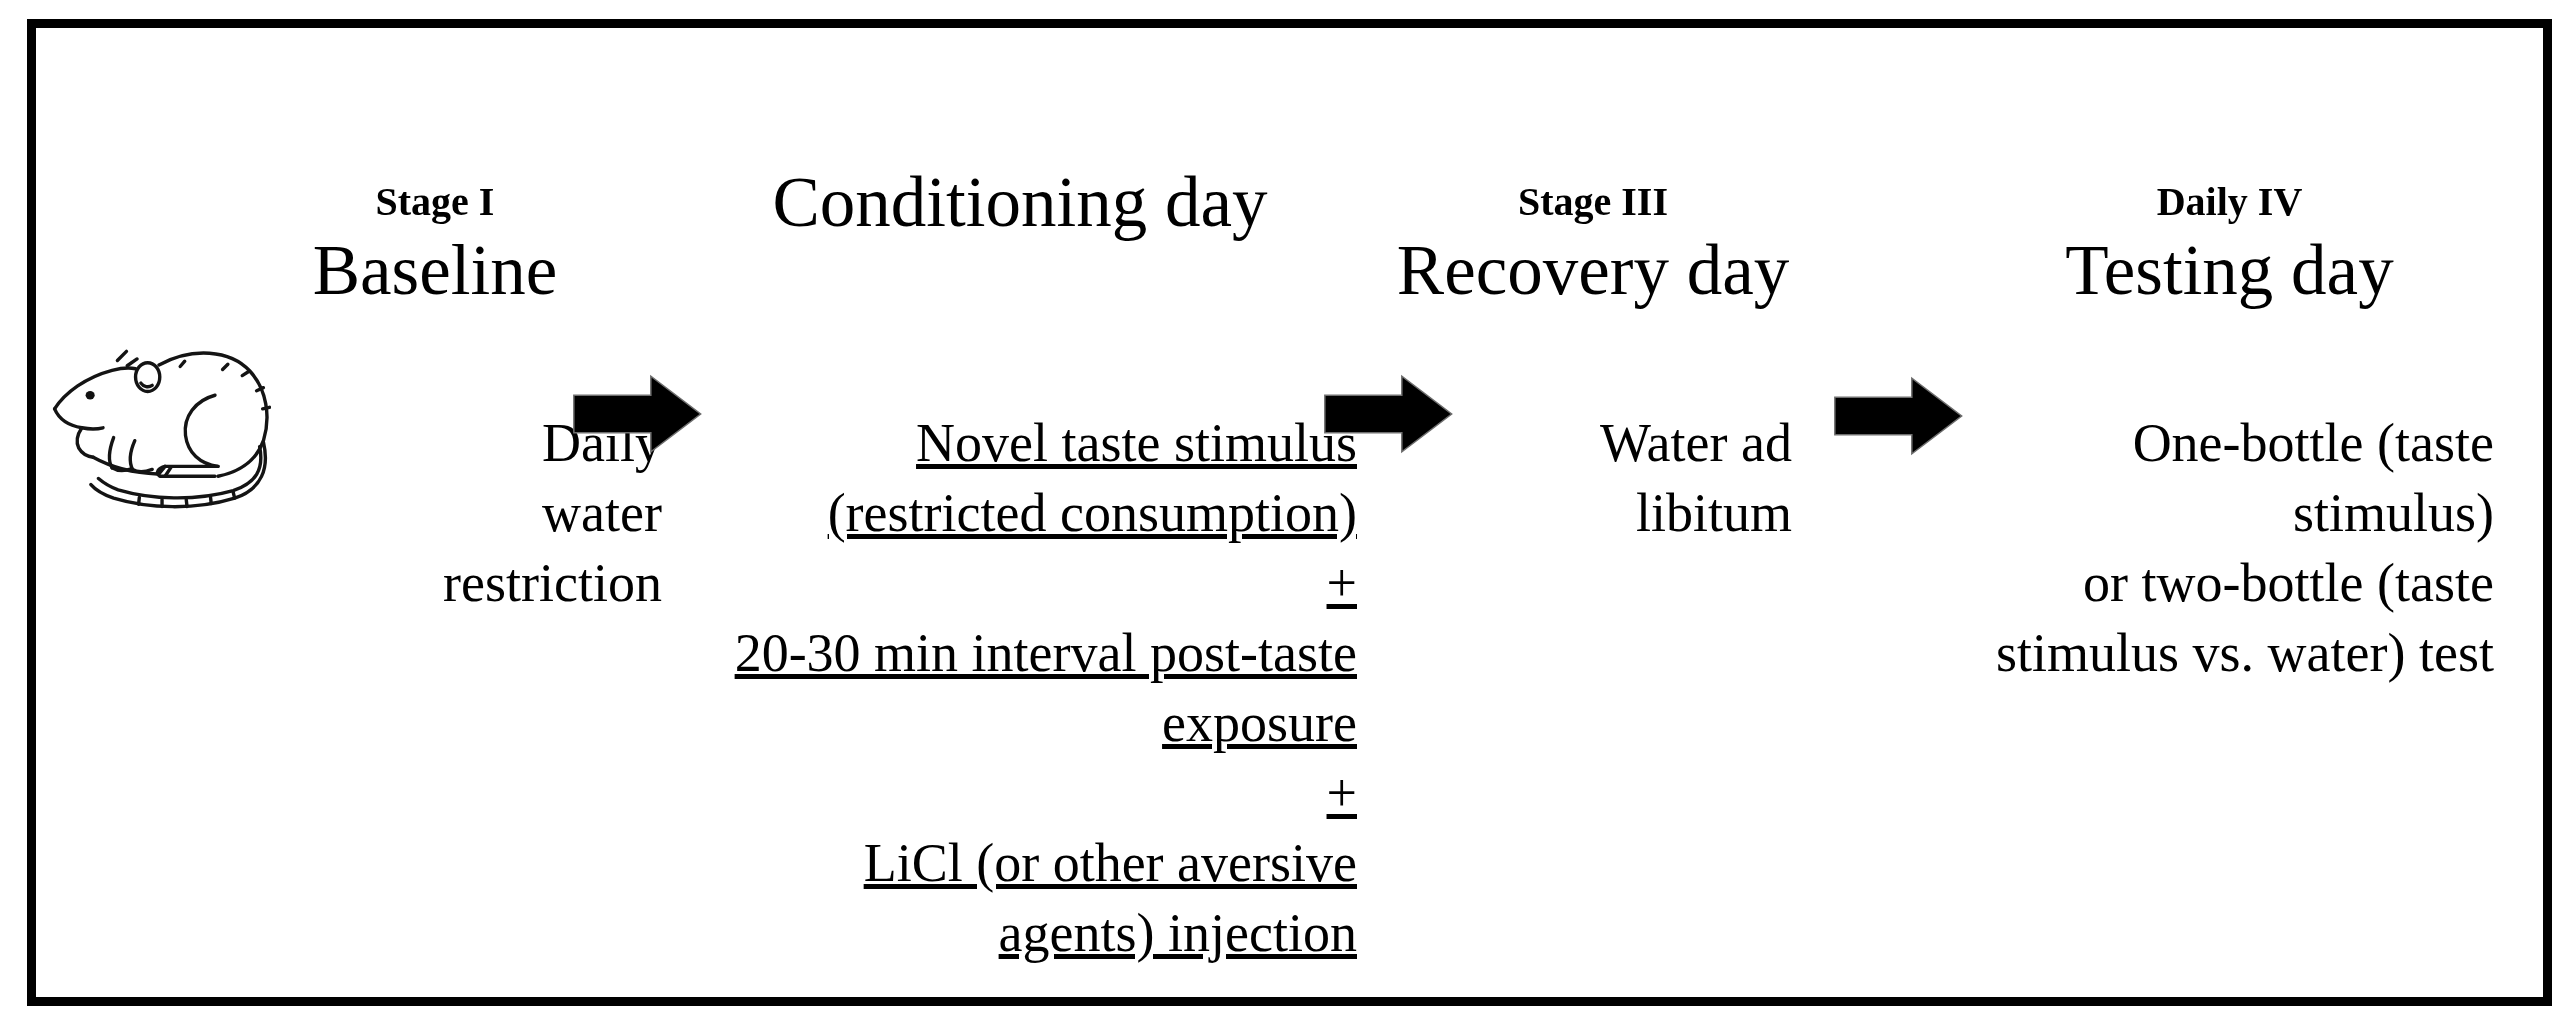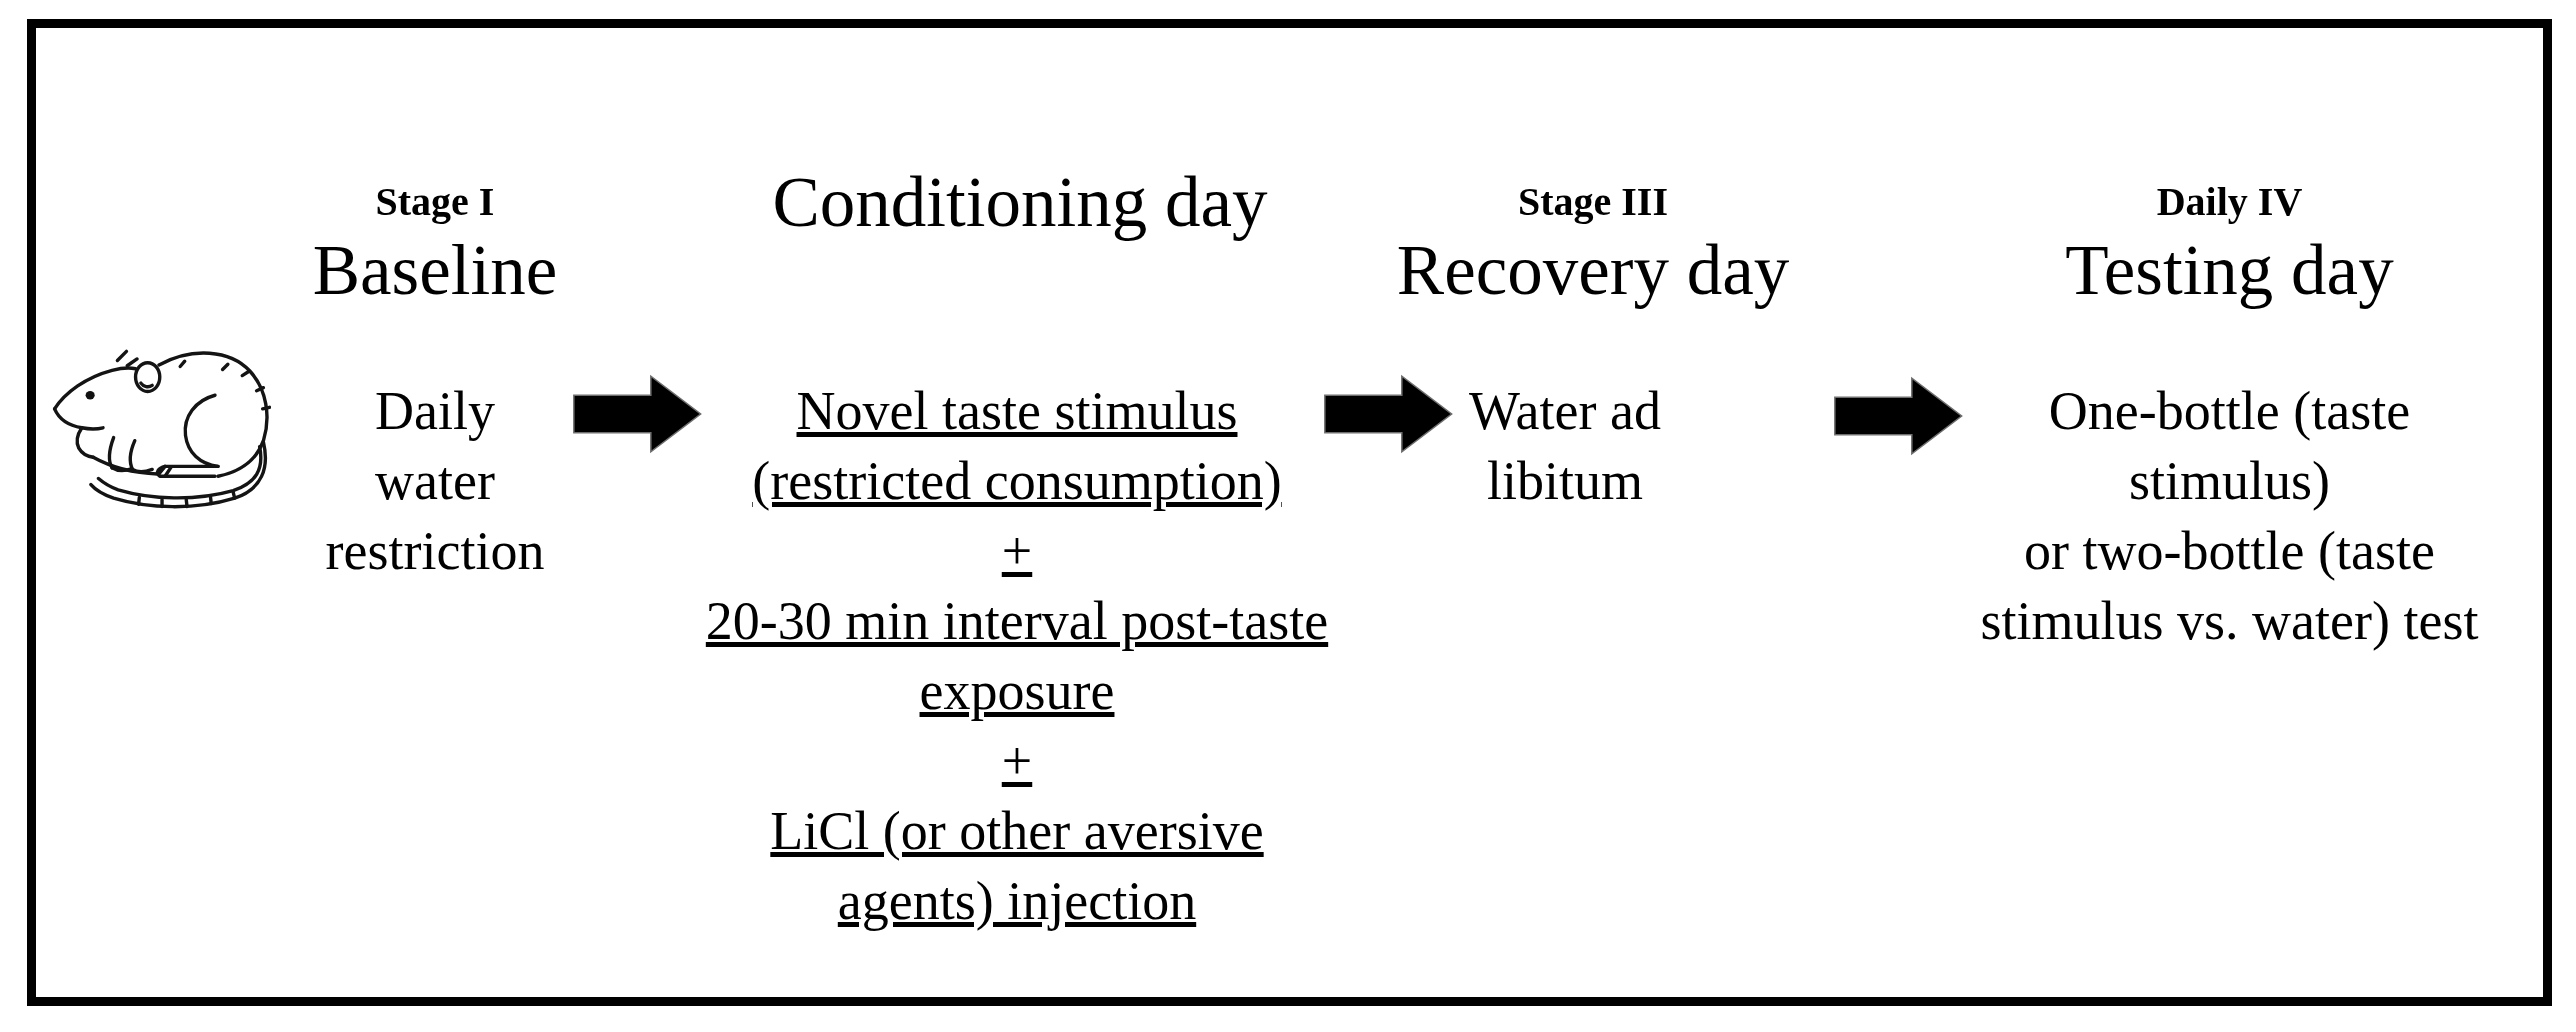--- a/index.html
+++ b/index.html
@@ -4,22 +4,22 @@
 <title>Diagram</title>
 <style>
   html,body{margin:0;padding:0;background:#ffffff;}
   body{width:2576px;height:1033px;position:relative;overflow:hidden;
        font-family:"Liberation Serif","DejaVu Serif",serif;color:#000;}
   .frame{position:absolute;left:26.5px;top:19px;width:2525px;height:987px;
          border:9px solid #000;box-sizing:border-box;background:#fff;}
   .stage{position:absolute;text-align:center;}
   .stage-title{font-weight:bold;font-size:40px;line-height:68px;white-space:pre;}
   .stage-subtitle{font-size:71px;line-height:68px;white-space:pre;}
-  .stage-body{position:absolute;text-align:center;font-size:54px;line-height:70px;
-              white-space:pre-line;}
+  .stage-body{position:absolute;text-align:right;font-size:54px;line-height:70px;
+              white-space:pre-line;margin-top:32px;}
   .arrow{position:absolute;}
   .rat{position:absolute;left:44px;top:327px;}
 </style>
 </head>
 <body>
 
 <div class="frame"></div>
 
 <svg class="rat" width="227" height="194" viewBox="0 0 300 256">
   <g fill="none" stroke="#141414" stroke-width="4.5" stroke-linecap="round" stroke-linejoin="round">

